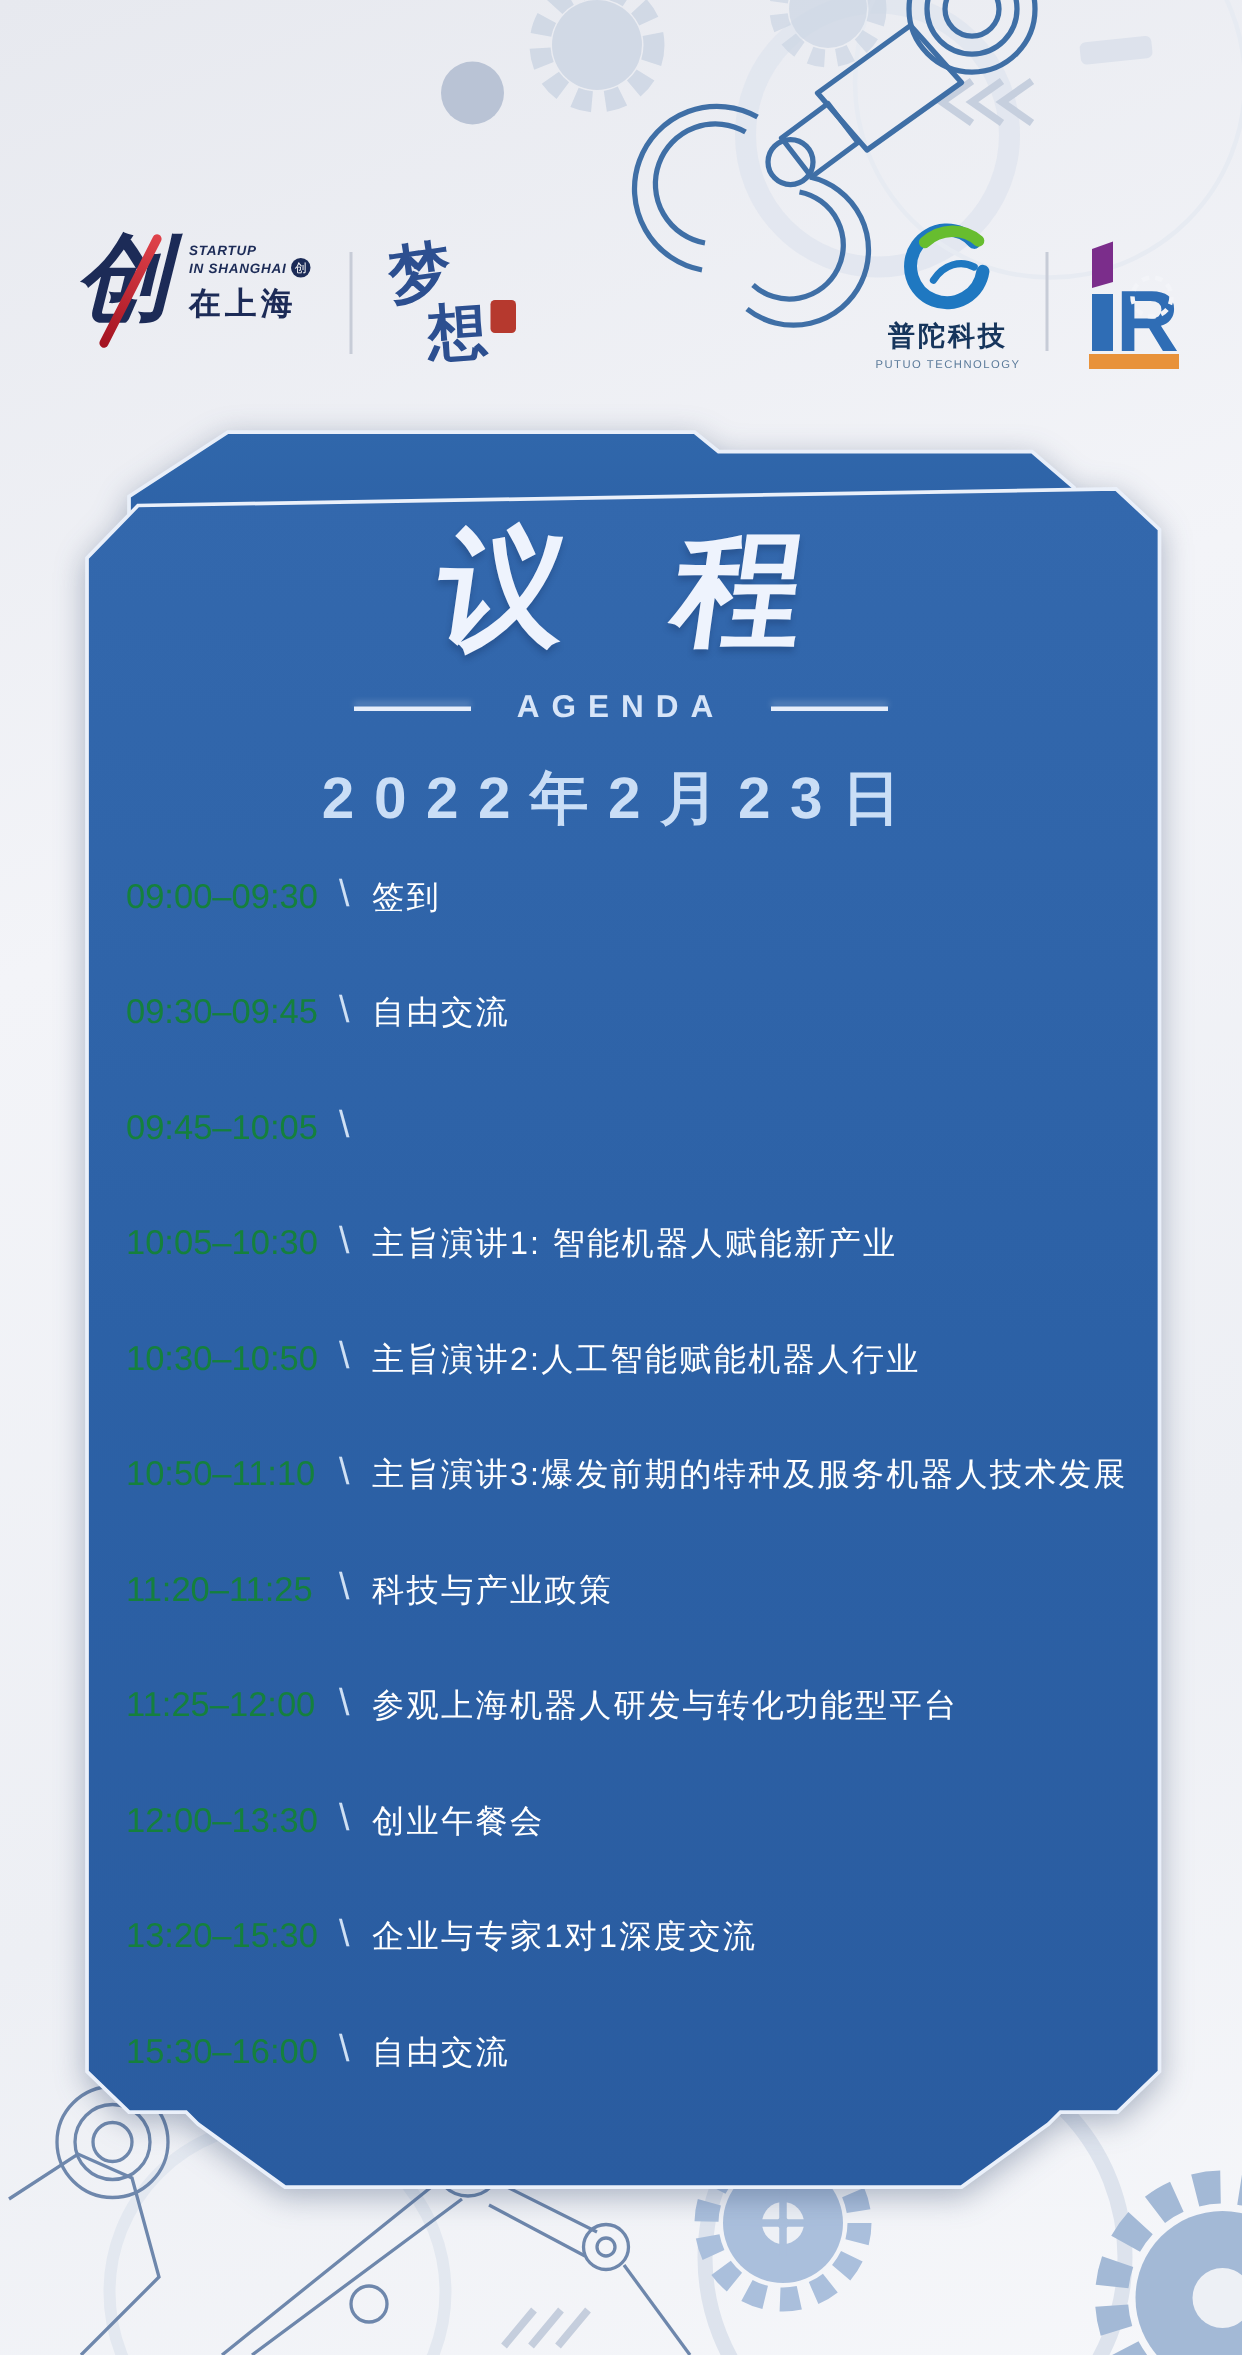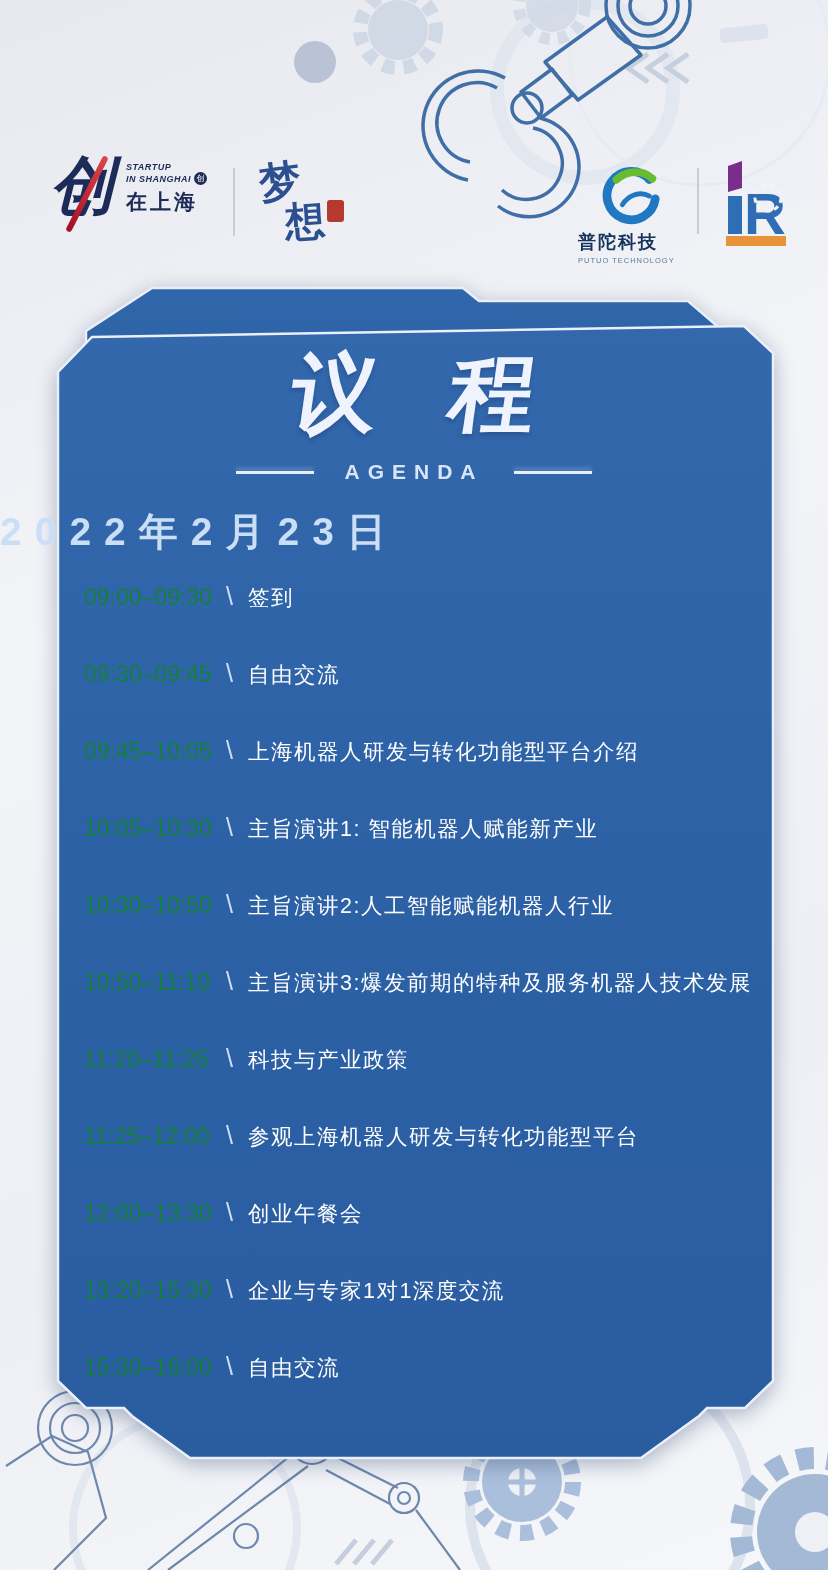--- a/index.html
+++ b/index.html
@@ -28,36 +28,36 @@
 
   .v-divider{position:absolute;width:2px;background:#c7ccd7;}
   .div1{left:233px;top:168px;height:68px;}
   .div2{left:697px;top:168px;height:66px;}
 
   .logo-dream{position:absolute;left:253px;top:154px;width:110px;height:105px;font-family:"DejaVu Serif",serif;}
   .ld-c1{position:absolute;left:6px;top:0;font-size:42px;color:#2c4f90;transform:rotate(-8deg);font-weight:bold;}
   .ld-c2{position:absolute;left:32px;top:40px;font-size:40px;color:#2c4f90;transform:rotate(-4deg);font-weight:bold;}
   .ld-seal{position:absolute;left:74px;top:46px;width:17px;height:22px;border-radius:3px;background:#b6392e;}
 
-  .logo-putuo{position:absolute;left:578px;top:166px;width:108px;height:104px;}
+  .logo-putuo{position:absolute;left:578px;top:148px;width:108px;height:104px;text-align:center;}
   .lp-icon{margin:0 auto;}
   .lp-cn{font-size:18px;font-weight:bold;color:#16355c;letter-spacing:2px;margin-top:2px;}
   .lp-en{font-size:7.5px;color:#5a7a9a;letter-spacing:1px;margin-top:2px;}
 
   .logo-ir{position:absolute;left:716px;top:160px;width:76px;height:90px;}
 
   
   .card-title{position:absolute;top:350px;left:0;width:828px;display:flex;justify-content:center;gap:72px;
               font-size:86px;font-weight:bold;color:#eef3fd;transform:skewX(-8deg);
               text-shadow:0 3px 4px rgba(10,30,70,.25);line-height:1;}
   .agenda-row{position:absolute;top:460px;left:0;width:828px;display:flex;justify-content:center;
               align-items:center;gap:30px;}
   .agenda-line{width:78px;height:3px;background:#e6eefb;box-shadow:0 -3px 4px rgba(255,255,255,.25);}
   .agenda-text{font-size:21px;font-weight:bold;letter-spacing:8px;color:#d7e5f8;}
-  .card-date{position:absolute;top:505px;left:0;width:828px;text-align:left;
+  .card-date{position:absolute;top:505px;left:0;width:828px;text-align:center;
              font-size:39px;font-weight:800;letter-spacing:13px;color:#cadef6;}
 
   .schedule{position:absolute;top:559px;left:84px;width:690px;}
   .row{height:77px;display:flex;align-items:center;}
   .time{width:138px;font-size:23px;color:#15803d;white-space:nowrap;}
   .sep{font-size:25px;color:#cfe0f4;margin:0 15px 0 4px;transform:translateY(-1px);}
   .event{font-size:21.5px;color:#ffffff;font-weight:500;letter-spacing:1.5px;white-space:nowrap;}
 </style>
 </head>
 <body>
@@ -207,21 +207,20 @@
         <span class="event">签到</span>
       </div>
       <div class="row">
         <span class="time">09:30–09:45</span>
         <span class="sep">\</span>
         <span class="event">自由交流</span>
       </div>
       <div class="row">
         <span class="time">09:45–10:05</span>
         <span class="sep">\</span>
-        <span class="event">上海机器人研发与转化功能型平台介绍</span>
       </div>
       <div class="row">
         <span class="time">10:05–10:30</span>
         <span class="sep">\</span>
         <span class="event">主旨演讲1: 智能机器人赋能新产业</span>
       </div>
       <div class="row">
         <span class="time">10:30–10:50</span>
         <span class="sep">\</span>
         <span class="event">主旨演讲2:人工智能赋能机器人行业</span>

